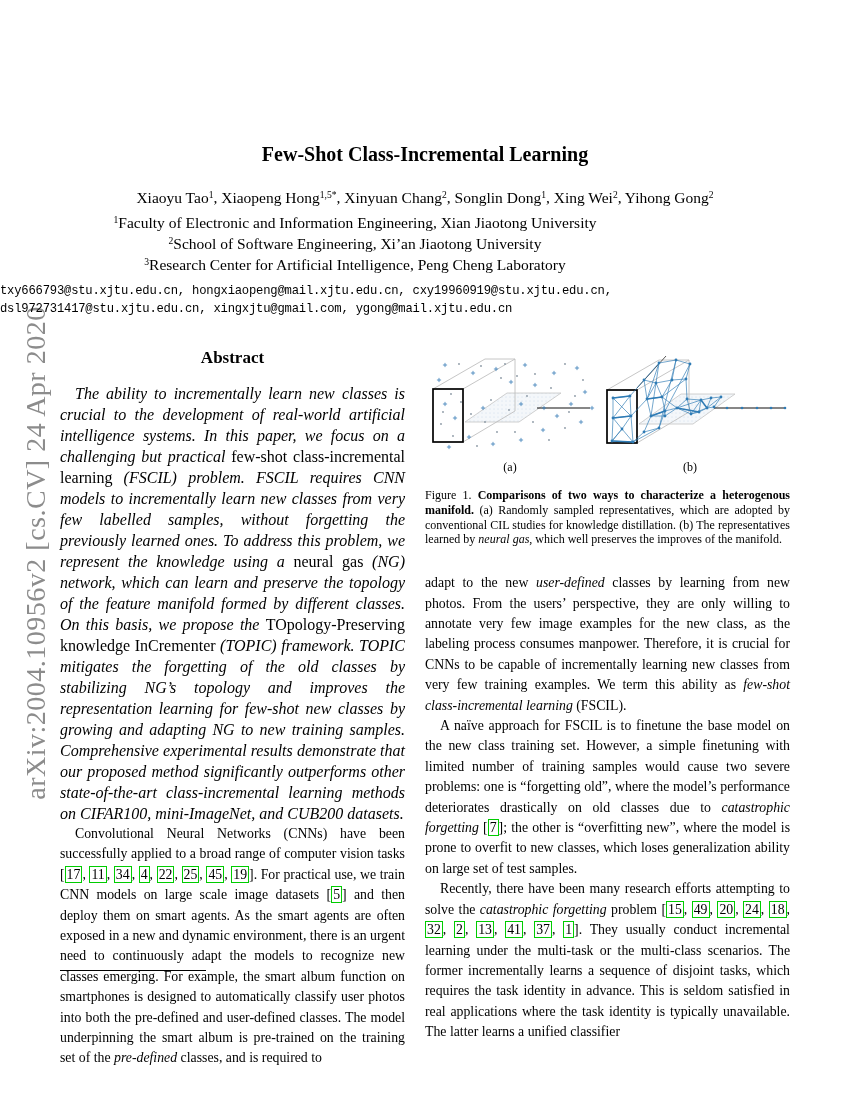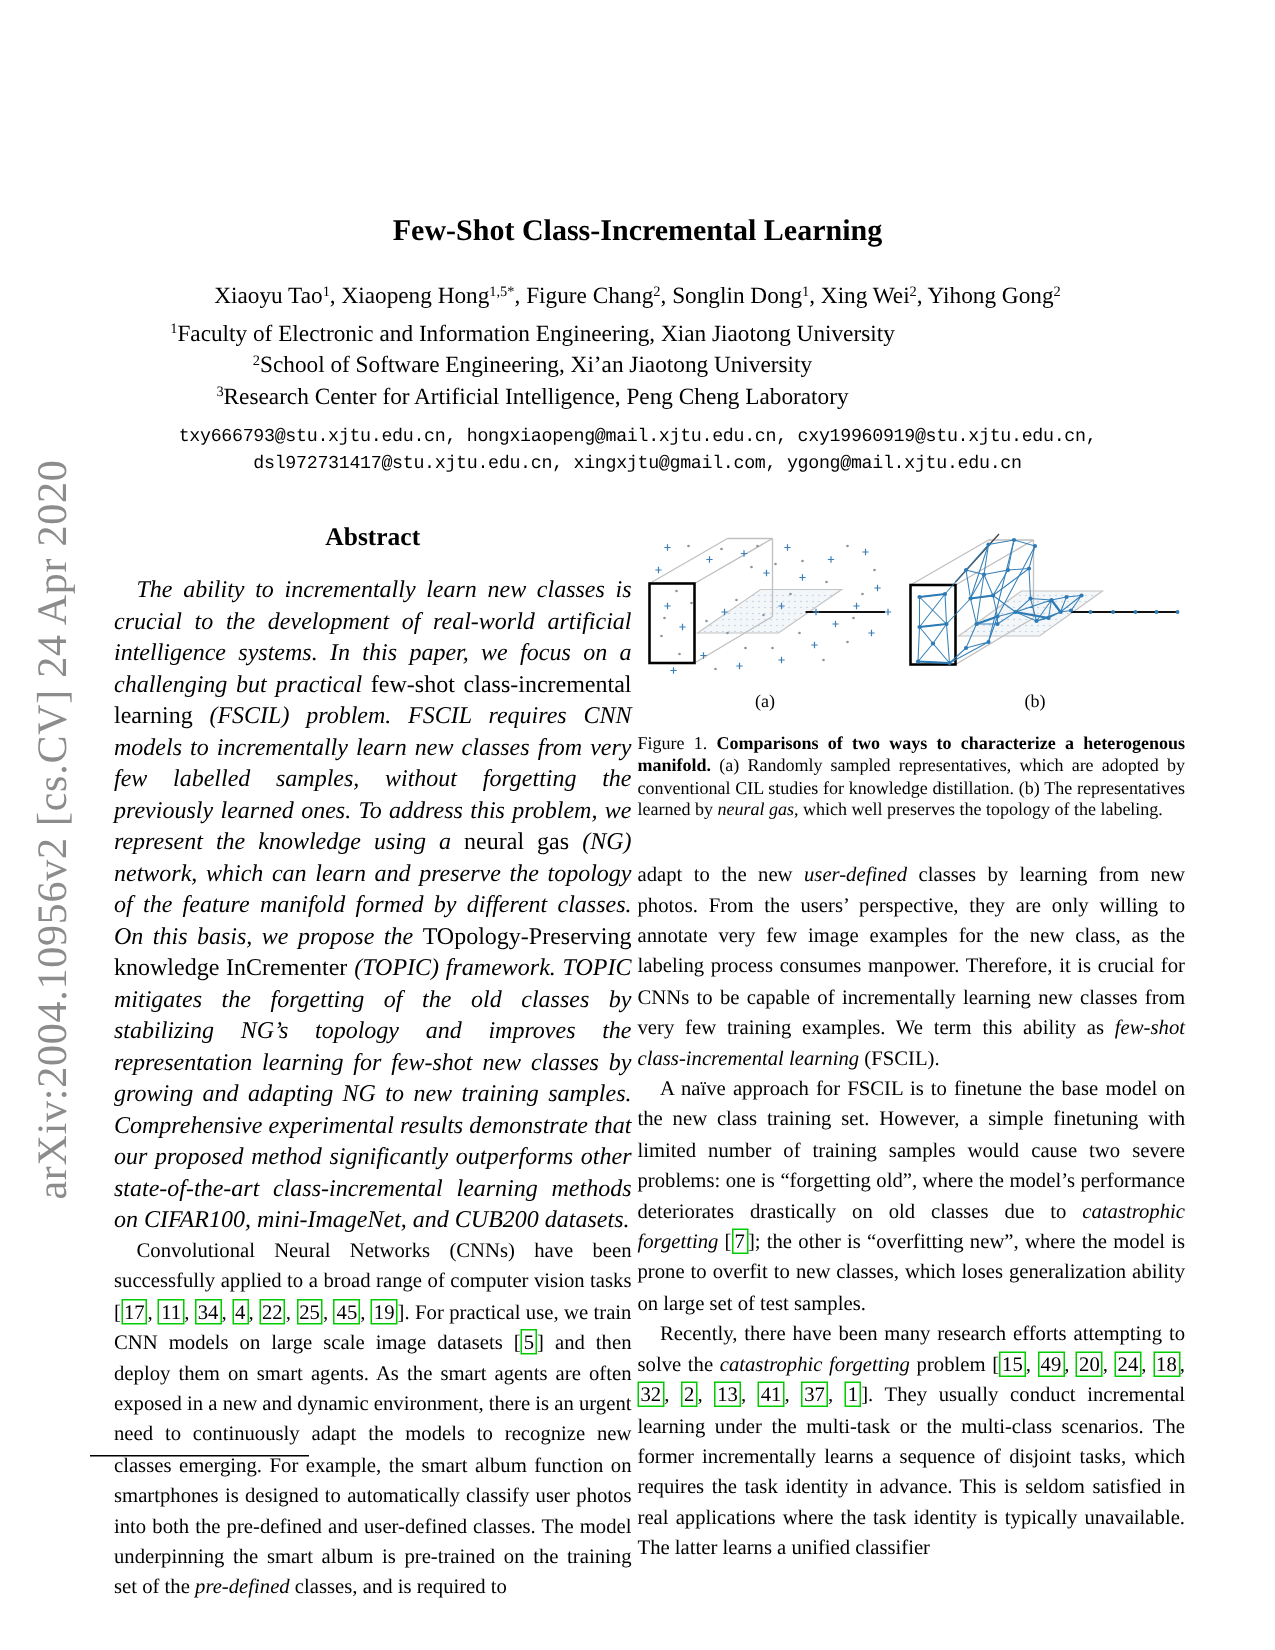--- a/index.html
+++ b/index.html
@@ -11,25 +11,25 @@
   .watermark{
     position:absolute;left:36px;top:553px;
     transform:translate(-50%,-50%) rotate(-90deg);
     white-space:nowrap;font-size:28px;letter-spacing:.5px;color:#8c8c8c;
   }
   .title{position:absolute;top:143px;left:0;width:850px;text-align:center;
     font-size:20px;font-weight:bold;}
   .authors{position:absolute;top:189px;left:0;width:850px;text-align:center;font-size:15.5px;}
   .affil{position:absolute;left:0;width:710px;text-align:center;font-size:15.5px;}
   .affil-1{top:214px}.affil-2{top:235px}.affil-3{top:256px}
-  .email{position:absolute;left:0;width:850px;text-align:center;
+  .email{position:absolute;left:0;width:850px;text-align:left;
     font-family:"Liberation Mono",monospace;font-size:12.2px;letter-spacing:-0.2px;}
   .email-1{top:284px}.email-2{top:302px}
   .sup{font-size:.62em;position:relative;top:-.55em;line-height:0;}
-  .col-left{position:absolute;left:76px;top:348px;width:345px;}
+  .col-left{position:absolute;left:60px;top:348px;width:345px;}
   .col-right{position:absolute;left:425px;top:352px;width:365px;}
   .abstract-heading{text-align:center;font-size:17px;font-weight:bold;margin:0 0 15px 0;}
   .abstract-body{font-size:16px;font-style:italic;text-align:justify;
     line-height:21px;text-indent:15px;margin:0;}
   .abstract-body .r{font-style:normal;}
   .section-heading{font-size:17px;font-weight:bold;margin:21px 0 13px 0;}
   .body-par{font-size:13.8px;text-align:justify;line-height:20.4px;margin:0;}
   .indent{text-indent:15px;}
   .i{font-style:italic;}
   .b{font-weight:bold;}
@@ -44,21 +44,21 @@
   .caption{font-size:12px;text-align:justify;line-height:14.8px;margin:13px 0 26px 0;}
   .rc-body p{margin:0;}
   svg{display:block;}
 </style>
 </head>
 <body>
 
 <div class="watermark">arXiv:2004.10956v2  [cs.CV]  24 Apr 2020</div>
 
 <div class="title">Few-Shot Class-Incremental Learning</div>
-<div class="authors"><span>Xiaoyu Tao</span><span class="sup">1</span><span>, Xiaopeng Hong</span><span class="sup">1,5*</span><span>, Figure Chang</span><span class="sup">2</span><span>, Songlin Dong</span><span class="sup">1</span><span>, Xing Wei</span><span class="sup">2</span><span>, Yihong Gong</span><span class="sup">2</span></div>
+<div class="authors"><span>Xiaoyu Tao</span><span class="sup">1</span><span>, Xiaopeng Hong</span><span class="sup">1,5*</span><span>, Xinyuan Chang</span><span class="sup">2</span><span>, Songlin Dong</span><span class="sup">1</span><span>, Xing Wei</span><span class="sup">2</span><span>, Yihong Gong</span><span class="sup">2</span></div>
 <div class="affil affil-1"><span class="sup">1</span><span>Faculty of Electronic and Information Engineering, Xian Jiaotong University</span></div>
 <div class="affil affil-2"><span class="sup">2</span><span>School of Software Engineering, Xi’an Jiaotong University</span></div>
 <div class="affil affil-3"><span class="sup">3</span><span>Research Center for Artificial Intelligence, Peng Cheng Laboratory</span></div>
 <div class="email email-1">txy666793@stu.xjtu.edu.cn, hongxiaopeng@mail.xjtu.edu.cn, cxy19960919@stu.xjtu.edu.cn,</div>
 <div class="email email-2">dsl972731417@stu.xjtu.edu.cn, xingxjtu@gmail.com, ygong@mail.xjtu.edu.cn</div>
 
 <div class="col-left">
   <div class="abstract-heading">Abstract</div>
   <p class="abstract-body"><span>The ability to incrementally learn new classes is crucial to the development of real-world artificial intelligence systems. In this paper, we focus on a challenging but practical </span><span class="r">few-shot class-incremental learning</span><span> (FSCIL) problem. FSCIL requires CNN models to incrementally learn new classes from very few labelled samples, without forgetting the previously learned ones. To address this problem, we represent the knowledge using a </span><span class="r">neural gas</span><span> (NG) network, which can learn and preserve the topology of the feature manifold formed by different classes. On this basis, we propose the </span><span class="r">TOpology-Preserving knowledge InCrementer</span><span> (TOPIC) framework. TOPIC mitigates the forgetting of the old classes by stabilizing NG’s topology and improves the representation learning for few-shot new classes by growing and adapting NG to new training samples. Comprehensive experimental results demonstrate that our proposed method significantly outperforms other state-of-the-art class-incremental learning methods on CIFAR100, mini-ImageNet, and CUB200 datasets.</span></p>
   <p class="body-par indent"><span>Convolutional Neural Networks (CNNs) have been successfully applied to a broad range of computer vision tasks [</span><span class="c">17</span><span>, </span><span class="c">11</span><span>, </span><span class="c">34</span><span>, </span><span class="c">4</span><span>, </span><span class="c">22</span><span>, </span><span class="c">25</span><span>, </span><span class="c">45</span><span>, </span><span class="c">19</span><span>]. For practical use, we train CNN models on large scale image datasets [</span><span class="c">5</span><span>] and then deploy them on smart agents. As the smart agents are often exposed in a new and dynamic environment, there is an urgent need to continuously adapt the models to recognize new classes emerging. For example, the smart album function on smartphones is designed to automatically classify user photos into both the pre-defined and user-defined classes. The model underpinning the smart album is pre-trained on the training set of the </span><span class="i">pre-defined</span><span> classes, and is required to</span></p>
@@ -206,19 +206,19 @@
           <circle cx="158" cy="56" r="1.3"></circle>
         <circle cx="172" cy="56" r="1.3"></circle>
           <circle cx="186" cy="56" r="1.3"></circle>
       </g>
     </svg>
   </div>
   <div class="fig-labels">
     <span class="fig-label-a">(a)</span>
     <span class="fig-label-b">(b)</span>
   </div>
-  <div class="caption"><span>Figure 1. </span><span class="b">Comparisons of two ways to characterize a heterogenous manifold.</span><span> (a) Randomly sampled representatives, which are adopted by conventional CIL studies for knowledge distillation. (b) The representatives learned by </span><span class="i">neural gas</span><span>, which well preserves the topology of the labeling.</span></div>
+  <div class="caption"><span>Figure 1. </span><span class="b">Comparisons of two ways to characterize a heterogenous manifold.</span><span> (a) Randomly sampled representatives, which are adopted by conventional CIL studies for knowledge distillation. (b) The representatives learned by </span><span class="i">neural gas</span><span>, which well preserves the improves of the manifold.</span></div>
   <div class="rc-body">
     <p class="body-par"><span>adapt to the new </span><span class="i">user-defined</span><span> classes by learning from new photos. From the users’ perspective, they are only willing to annotate very few image examples for the new class, as the labeling process consumes manpower. Therefore, it is crucial for CNNs to be capable of incrementally learning new classes from very few training examples. We term this ability as </span><span class="i">few-shot class-incremental learning</span><span> (FSCIL).</span></p>
     <p class="body-par indent"><span>A naïve approach for FSCIL is to finetune the base model on the new class training set. However, a simple finetuning with limited number of training samples would cause two severe problems: one is “forgetting old”, where the model’s performance deteriorates drastically on old classes due to </span><span class="i">catastrophic forgetting</span><span> [</span><span class="c">7</span><span>]; the other is “overfitting new”, where the model is prone to overfit to new classes, which loses generalization ability on large set of test samples.</span></p>
     <p class="body-par indent"><span>Recently, there have been many research efforts attempting to solve the </span><span class="i">catastrophic forgetting</span><span> problem [</span><span class="c">15</span><span>, </span><span class="c">49</span><span>, </span><span class="c">20</span><span>, </span><span class="c">24</span><span>, </span><span class="c">18</span><span>, </span><span class="c">32</span><span>, </span><span class="c">2</span><span>, </span><span class="c">13</span><span>, </span><span class="c">41</span><span>, </span><span class="c">37</span><span>, </span><span class="c">1</span><span>]. They usually conduct incremental learning under the multi-task or the multi-class scenarios. The former incrementally learns a sequence of disjoint tasks, which requires the task identity in advance. This is seldom satisfied in real applications where the task identity is typically unavailable. The latter learns a unified classifier</span></p>
   </div>
 </div>
 
 </body></html>

